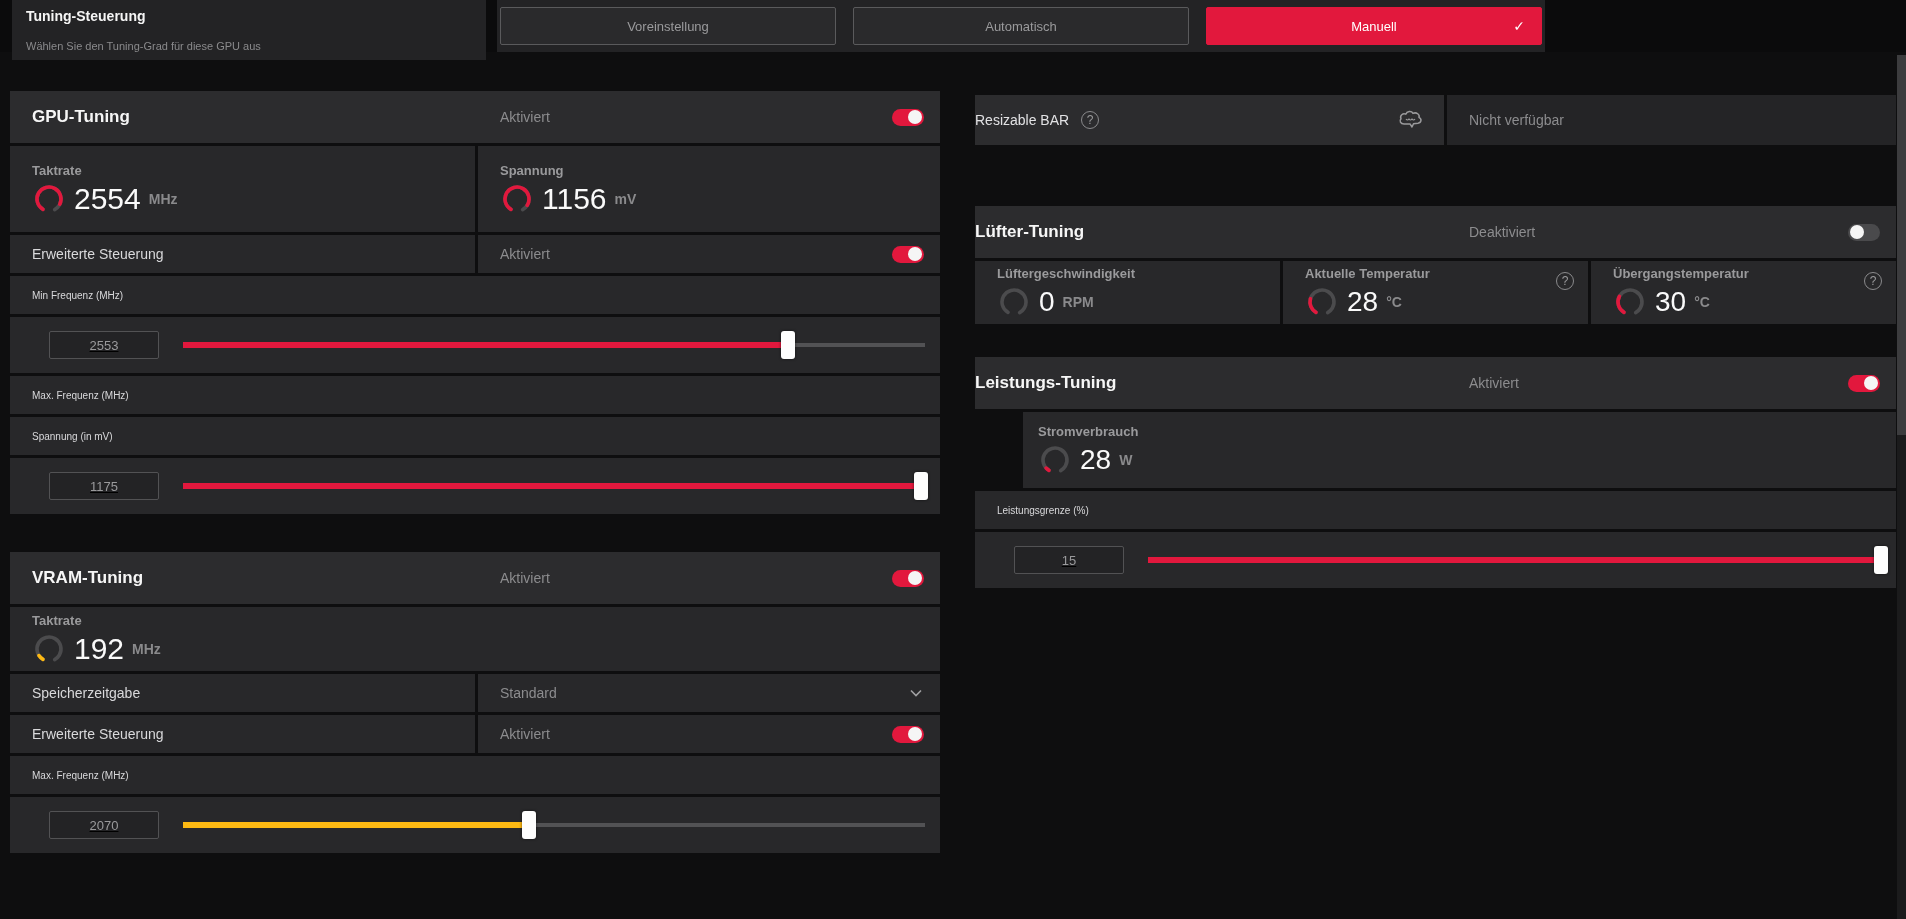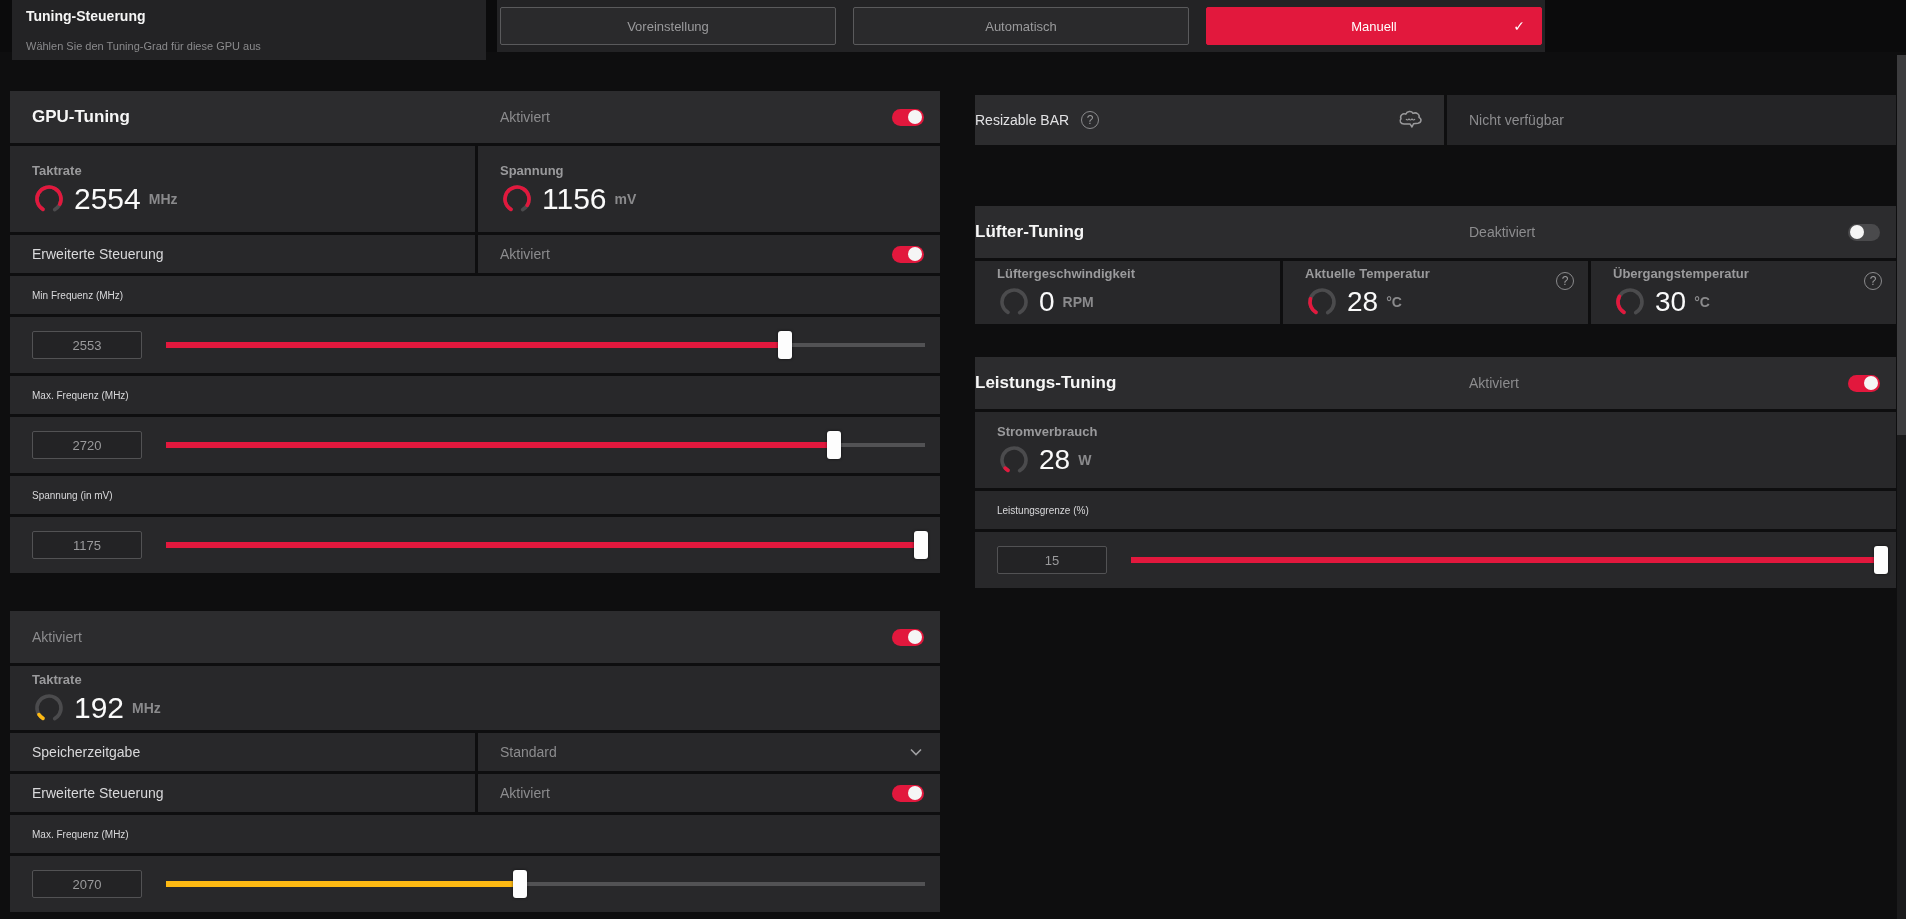--- a/index.html
+++ b/index.html
@@ -53,21 +53,21 @@
 
   
   .toggle { position:absolute; right:16px; width:32px; height:17px; border-radius:9px; cursor:pointer; }
   .toggle .knob { position:absolute; top:1.5px; width:14px; height:14px; border-radius:50%; background:#f5f5f5; }
   .toggle.on  { background:var(--accent); }
   .toggle.on .knob { right:2px; }
   .toggle.off { background:#4a4a4c; }
   .toggle.off .knob { left:2px; }
 
   
-  .slider-row { padding-left:22px; }
+  .slider-row { padding-left:39px;text-decoration:underline; }
   .num-input { width:110px; height:28px; background:#232325; border:1px solid #525254;
     border-radius:2px; color:#9a9a9c; font-size:13px; text-align:center;
     font-family:"Liberation Sans", sans-serif; }
   .slider { flex:1; height:26px; margin:0 15px 0 24px; position:relative; cursor:pointer; }
   .sl-track { position:absolute; left:0; right:0; top:11px; height:4px; background:#525254; }
   .sl-fill  { position:absolute; left:0; top:10px; height:6px; background:var(--accent); }
   .sl-thumb { position:absolute; top:-1px; width:14px; height:28px; background:#fdfdfd;
     border-radius:3px; box-shadow:0 0 3px rgba(0,0,0,.6); }
 
   
@@ -167,44 +167,39 @@
       <div class="slider">
         <div class="sl-track"></div>
         <div class="sl-fill" style="width: 81.5%; background: rgb(226, 24, 61);"></div>
         <div class="sl-thumb" style="left: calc(81.5% - 7px);"></div>
       </div>
     </div>
 
     <div class="row h38">
         <span class="row-label">Max. Frequenz (MHz)</span>
       </div>
-    <div class="row h56 slider-row">
-      <input class="num-input" value="2720" style="">
-      <div class="slider">
-        <div class="sl-track"></div>
-        <div class="sl-fill" style="width: 88%; background: rgb(226, 24, 61);"></div>
-        <div class="sl-thumb" style="left: calc(88% - 7px);"></div>
-      </div>
-    </div>
 
     <div class="row h38">
         <span class="row-label">Spannung (in mV)</span>
       </div>
     <div class="row h56 slider-row">
       <input class="num-input" value="1175" style="">
       <div class="slider">
         <div class="sl-track"></div>
         <div class="sl-fill" style="width: 99.5%; background: rgb(226, 24, 61);"></div>
         <div class="sl-thumb" style="left: calc(99.5% - 7px);"></div>
       </div>
     </div>
   </div>
 
   <div style="margin-top:38px">
     <div class="row h52 split head">
+      <div class="cell cellL">
+          <span class="panel-title">VRAM-Tuning</span>
+        </div>
       <div class="cell cellR">
         <span class="status-txt">Aktiviert</span>
         <div class="toggle on">
             <div class="knob"></div>
           </div>
       </div>
     </div>
     <div class="row h64 stat" style="padding-left:22px; align-items:flex-start; justify-content:center; display:flex; flex-direction:column;">
       <div class="stat-label">Taktrate</div>
       <div class="stat-value-line">
@@ -323,21 +318,21 @@
       <div class="cell cellLr">
           <span class="panel-title">Leistungs-Tuning</span>
         </div>
       <div class="cell cellR">
         <span class="status-txt">Aktiviert</span>
         <div class="toggle on">
             <div class="knob"></div>
           </div>
       </div>
     </div>
-    <div class="row h76" style="padding-left:22px; align-items:flex-start; justify-content:center; display:flex; flex-direction:column;">
+    <div class="row h76" style="padding-left:15px; align-items:flex-start; justify-content:center; display:flex; flex-direction:column;margin-left:48px;">
       <div class="stat-label">Stromverbrauch</div>
       <div class="stat-value-line">
         <span class="gauge"><svg width="34" height="34" viewBox="0 0 34 34">
     <circle cx="17" cy="17" r="12" fill="none" stroke="#4b4b4d" stroke-width="3.6" stroke-dasharray="62.83185307179586 75.39822368615503" transform="rotate(120 17 17)" stroke-linecap="round"></circle>
               <circle cx="17" cy="17" r="12" fill="none" stroke="#e2183d" stroke-width="3.6" stroke-dasharray="3.7699111843077517 75.39822368615503" transform="rotate(120 17 17)" stroke-linecap="round"></circle>
             </svg></span>
         <span class="stat-num sm">28</span>
         <span class="stat-unit">W</span>
       </div>
     </div>

